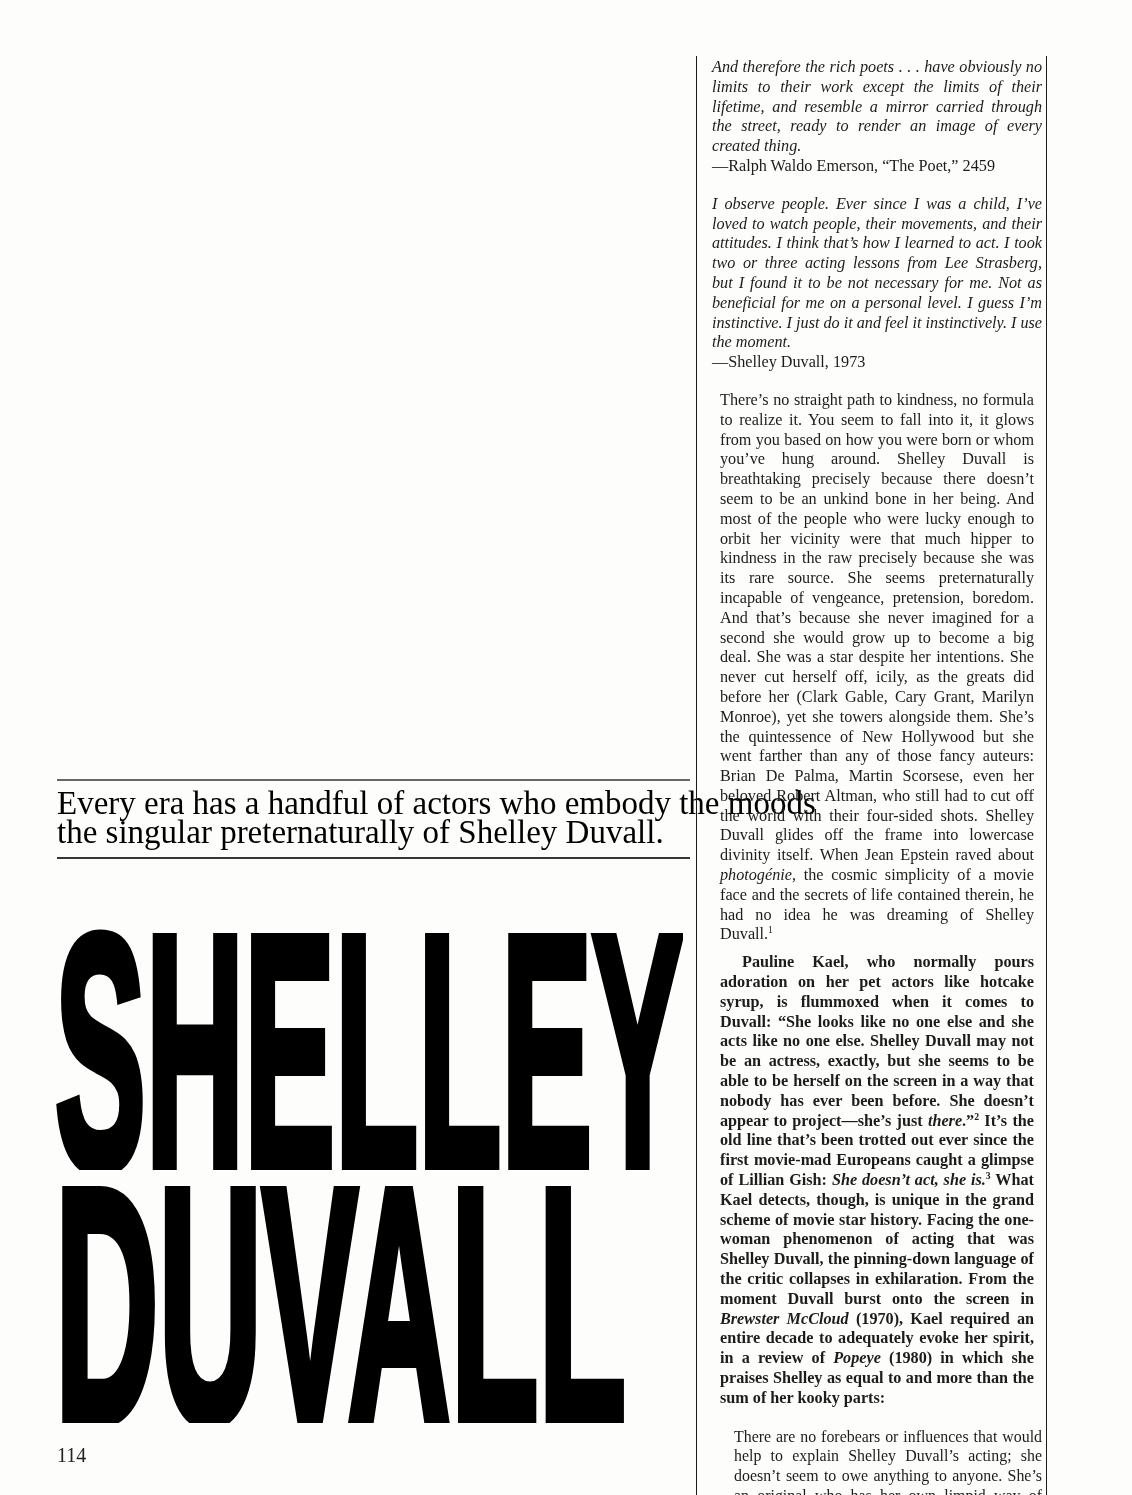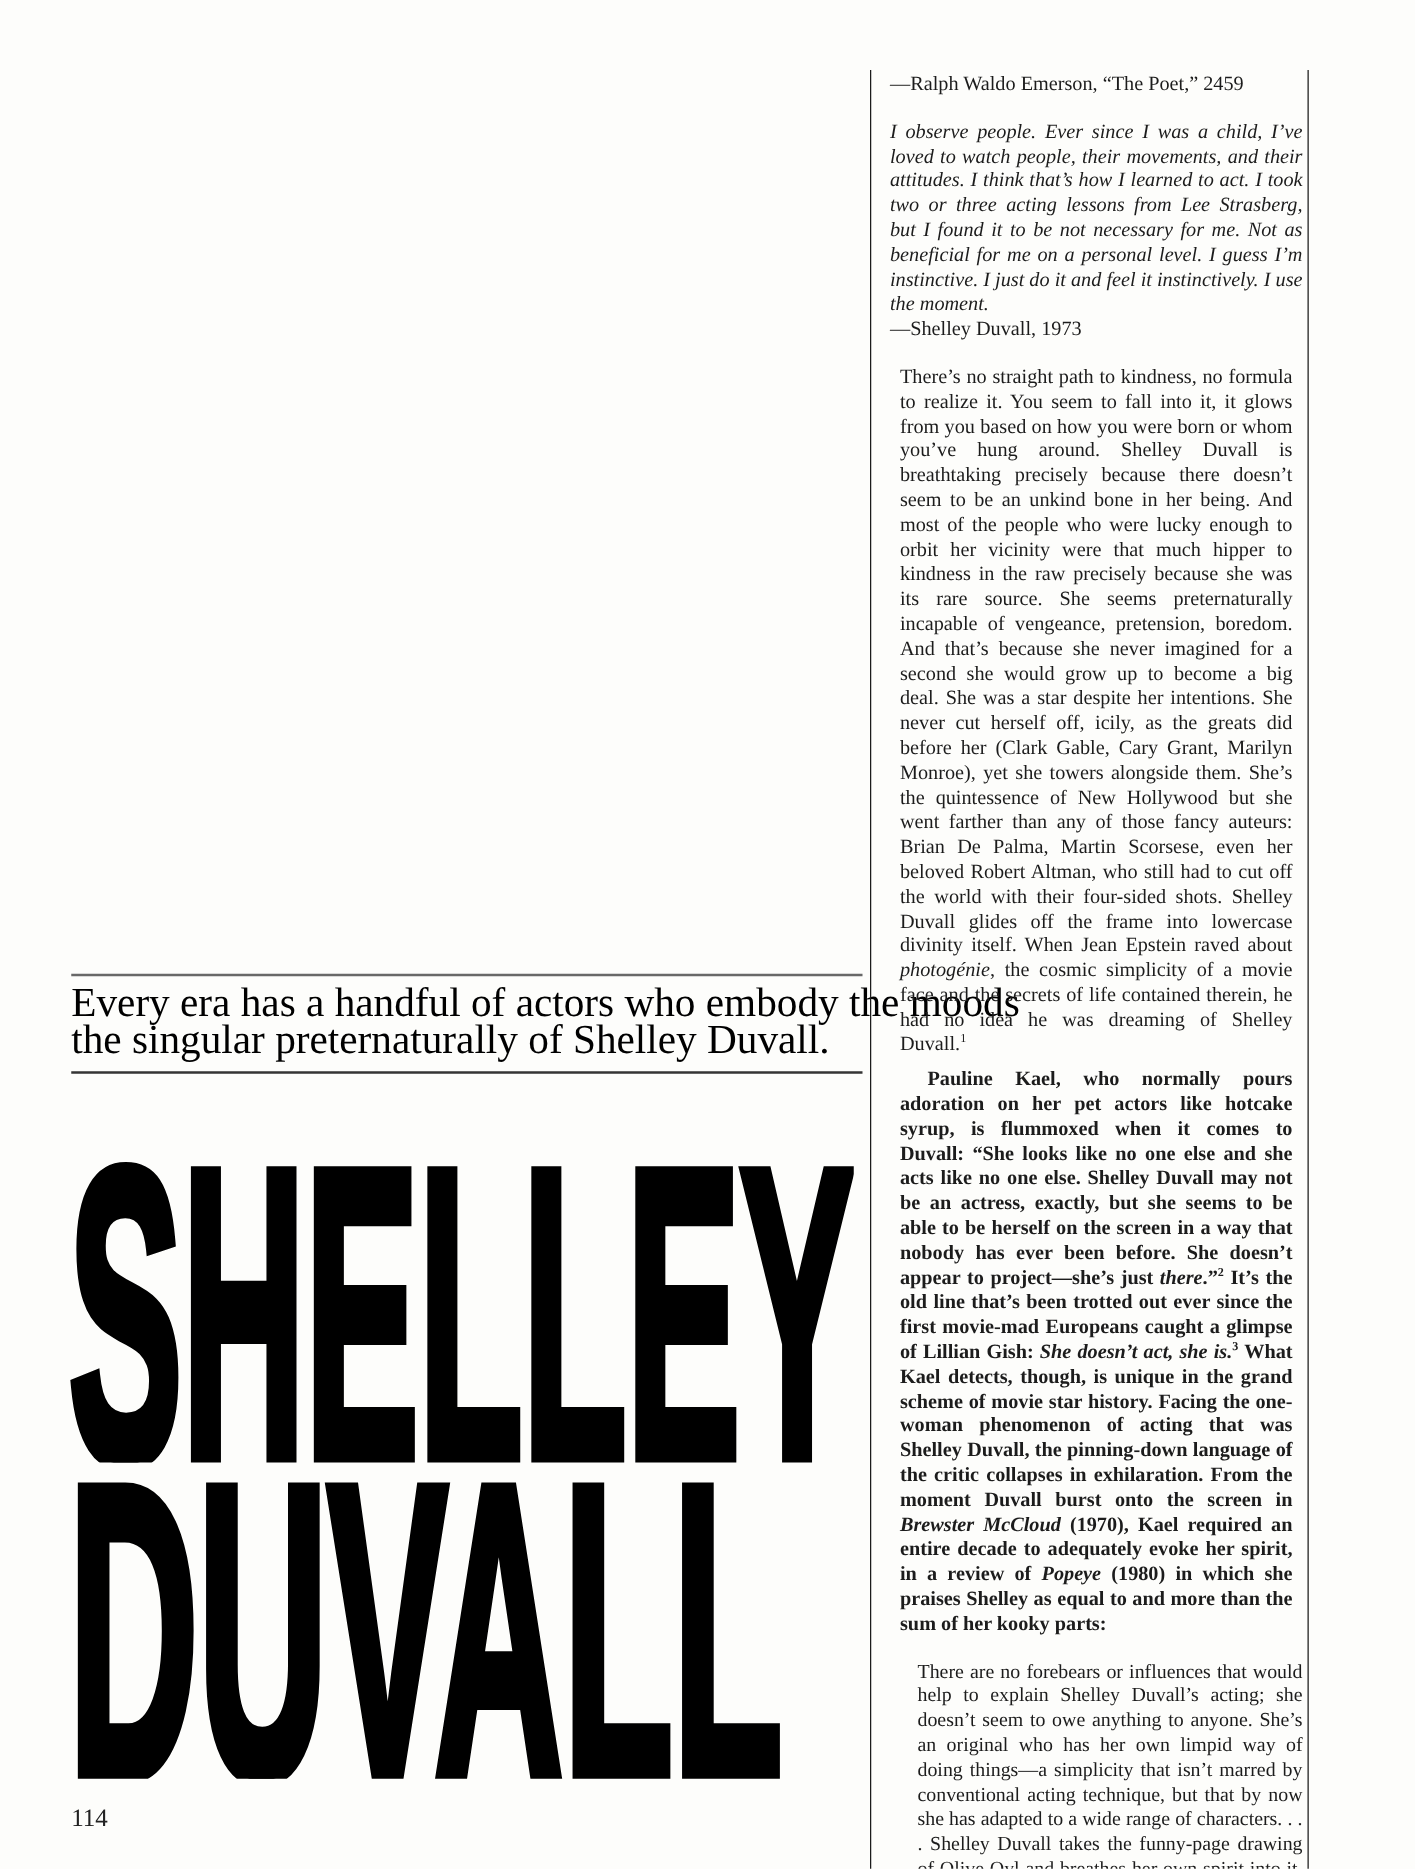--- a/index.html
+++ b/index.html
@@ -88,20 +88,21 @@
   <h1 style="margin:0;">
     <svg id="title-shelley" class="title-line" width="628" height="243" viewBox="0 0 628 72" preserveAspectRatio="none" aria-hidden="false">
       <text x="0" y="71.5" font-size="99" textLength="628" lengthAdjust="spacingAndGlyphs">SHELLEY</text>
     </svg>
     <svg id="title-duvall" class="title-line" width="571" height="243" viewBox="0 0 571 72" preserveAspectRatio="none" aria-hidden="false">
       <text x="0" y="71.5" font-size="99" textLength="571" lengthAdjust="spacingAndGlyphs">DUVALL</text>
     </svg>
   </h1>
 
   <aside class="column">
+    <p class="epigraph">And therefore the rich poets . . . have obviously no limits to their work except the limits of their lifetime, and resemble a mirror carried through the street, ready to render an image of every created thing.</p>
     <p class="attribution">—Ralph Waldo Emerson, “The Poet,” 2459</p>
 
     <p class="epigraph">I observe people. Ever since I was a child, I’ve loved to watch people, their movements, and their attitudes. I think that’s how I learned to act. I took two or three acting lessons from Lee Strasberg, but I found it to be not necessary for me. Not as beneficial for me on a personal level. I guess I’m instinctive. I just do it and feel it instinctively. I use the moment.</p>
     <p class="attribution">—Shelley Duvall, 1973</p>
 
     <p class="body-para"><span>There’s no straight path to kindness, no formula to realize it. You seem to fall into it, it glows from you based on how you were born or whom you’ve hung around. Shelley Duvall is breathtaking precisely because there doesn’t seem to be an unkind bone in her being. And most of the people who were lucky enough to orbit her vicinity were that much hipper to kindness in the raw precisely because she was its rare source. She seems preternaturally incapable of vengeance, pretension, boredom. And that’s because she never imagined for a second she would grow up to become a big deal. She was a star despite her intentions. She never cut herself off, icily, as the greats did before her (Clark Gable, Cary Grant, Marilyn Monroe), yet she towers alongside them. She’s the quintessence of New Hollywood but she went farther than any of those fancy auteurs: Brian De Palma, Martin Scorsese, even her beloved Robert Altman, who still had to cut off the world with their four-sided shots. Shelley Duvall glides off the frame into lowercase divinity itself. When Jean Epstein raved about </span><i>photogénie</i><span>, the cosmic simplicity of a movie face and the secrets of life contained therein, he had no idea he was dreaming of Shelley Duvall.</span><sup>1</sup></p>
     <p class="body-para indented"><span>Pauline Kael, who normally pours adoration on her pet actors like hotcake syrup, is flummoxed when it comes to Duvall: “She looks like no one else and she acts like no one else. Shelley Duvall may not be an actress, exactly, but she seems to be able to be herself on the screen in a way that nobody has ever been before. She doesn’t appear to project—she’s just </span><i>there</i><span>.”</span><sup>2</sup><span> It’s the old line that’s been trotted out ever since the first movie-mad Europeans caught a glimpse of Lillian Gish: </span><i>She doesn’t act, she is.</i><sup>3</sup><span> What Kael detects, though, is unique in the grand scheme of movie star history. Facing the one-woman phenomenon of acting that was Shelley Duvall, the pinning-down language of the critic collapses in exhilaration. From the moment Duvall burst onto the screen in </span><i>Brewster McCloud</i><span> (1970), Kael required an entire decade to adequately evoke her spirit, in a review of </span><i>Popeye</i><span> (1980) in which she praises Shelley as equal to and more than the sum of her kooky parts:</span></p>
 
     <blockquote><span>There are no forebears or influences that would help to explain Shelley Duvall’s acting; she doesn’t seem to owe anything to anyone. She’s an original who has her own limpid way of doing things—a simplicity that isn’t marred by conventional acting technique, but that by now she has adapted to a wide range of characters. . . . Shelley Duvall takes the funny-page drawing of Olive Oyl and breathes her own spirit into it. Possibly she can do this so simply because she accepts herself as a cartoon to start with, and, working from that, goes past it. So far past that we begin to find chic in her soft, floppy white collars and her droopy elongated skirts.</span></blockquote>
   </aside>

